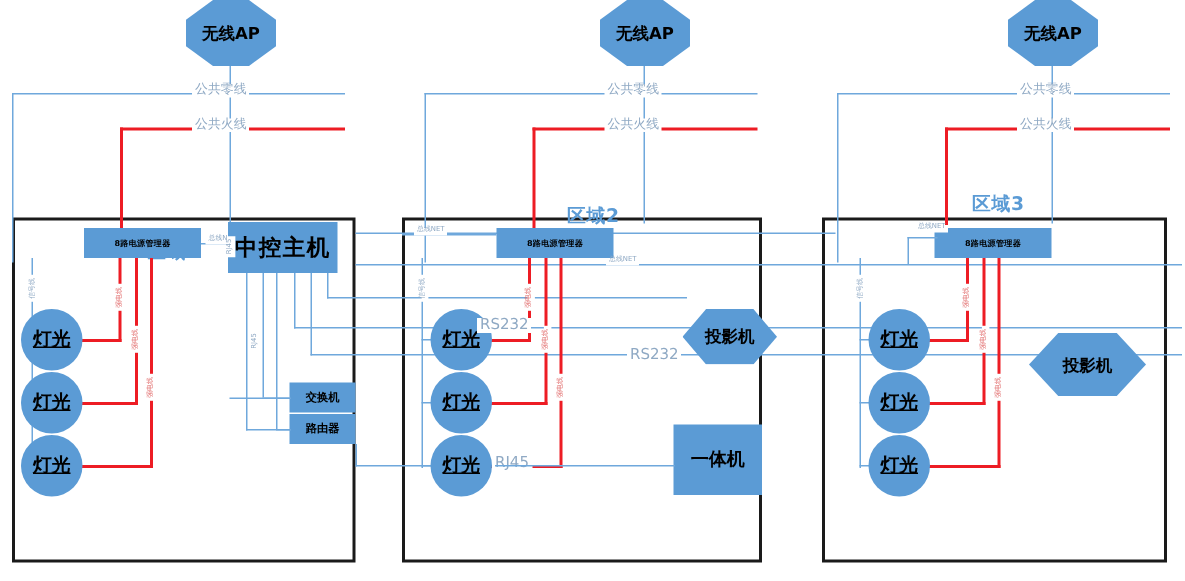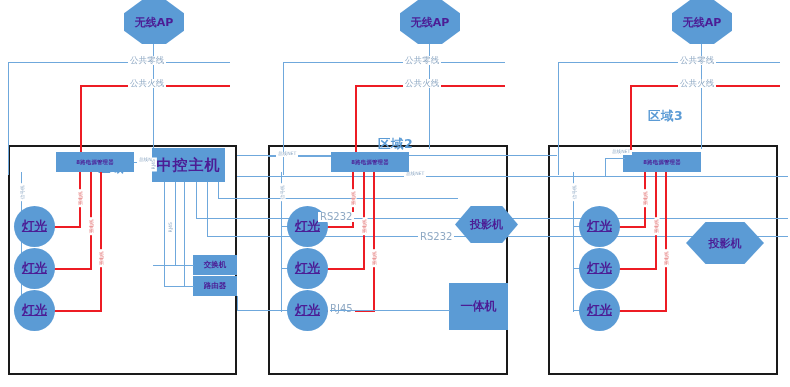--- a/index.html
+++ b/index.html
@@ -23,21 +23,21 @@
   
   .cap{position:absolute;color:#8FA9C4;font-size:10px;background:#fff;
        padding:0 2px;white-space:nowrap;line-height:1;}
   .cap-r{color:#E06666;}
   .cap.big{font-size:8.6px;color:#8FA9C4;}
   .cap.tiny{font-size:4.6px;letter-spacing:0;}
   .cap.tinyv{font-size:4.6px;transform:rotate(-90deg);transform-origin:center;}
 
   
   .node{position:absolute;display:flex;align-items:center;justify-content:center;
-        color:#4c1d95;text-align:left;box-sizing:border-box;}
+        color:#000000;text-align:left;box-sizing:border-box;}
   .n-rect{background:#5B9BD5;}
   .n-circle{background:#5B9BD5;border-radius:50%;text-decoration:underline;}
   .n-oct{background:#5B9BD5;
          clip-path:polygon(30% 0,70% 0,100% 30%,100% 70%,70% 100%,30% 100%,0 70%,0 30%);}
   .n-hex{background:#5B9BD5;
          clip-path:polygon(25% 0,75% 0,100% 50%,75% 100%,25% 100%,0 50%);}
   .lbl-ap{font-size:11px;font-weight:700;}
   .lbl-host{font-size:15px;font-weight:700;letter-spacing:1px;}
   .lbl-light{font-size:12.5px;font-weight:700;}
   .lbl-proj{font-size:11px;font-weight:700;}
@@ -49,21 +49,21 @@
 <body>
 
 <div id="stage">
 
   <div class="zone-box" style="left:8px;top:145px;width:229px;height:230px;"></div>
   <div class="zone-box" style="left:268px;top:145px;width:240px;height:230px;"></div>
   <div class="zone-box" style="left:548px;top:145px;width:230px;height:230px;"></div>
 
   <div class="zone-title" style="left:98px;top:120px;margin-top:40px;">区域1</div>
   <div class="zone-title" style="left:378px;top:136px;">区域2</div>
-  <div class="zone-title" style="left:648px;top:108px;">区域3</div>
+  <div class="zone-title" style="left:648px;top:128px;">区域3</div>
 
   <div class="node n-oct" style="left:124px;top:0px;width:60px;height:44px;">
     <span class="lbl-ap">无线AP</span>
   </div>
   <div class="node n-oct" style="left:400px;top:0px;width:60px;height:44px;">
     <span class="lbl-ap">无线AP</span>
   </div>
   <div class="node n-oct" style="left:672px;top:0px;width:60px;height:44px;">
     <span class="lbl-ap">无线AP</span>
   </div>

